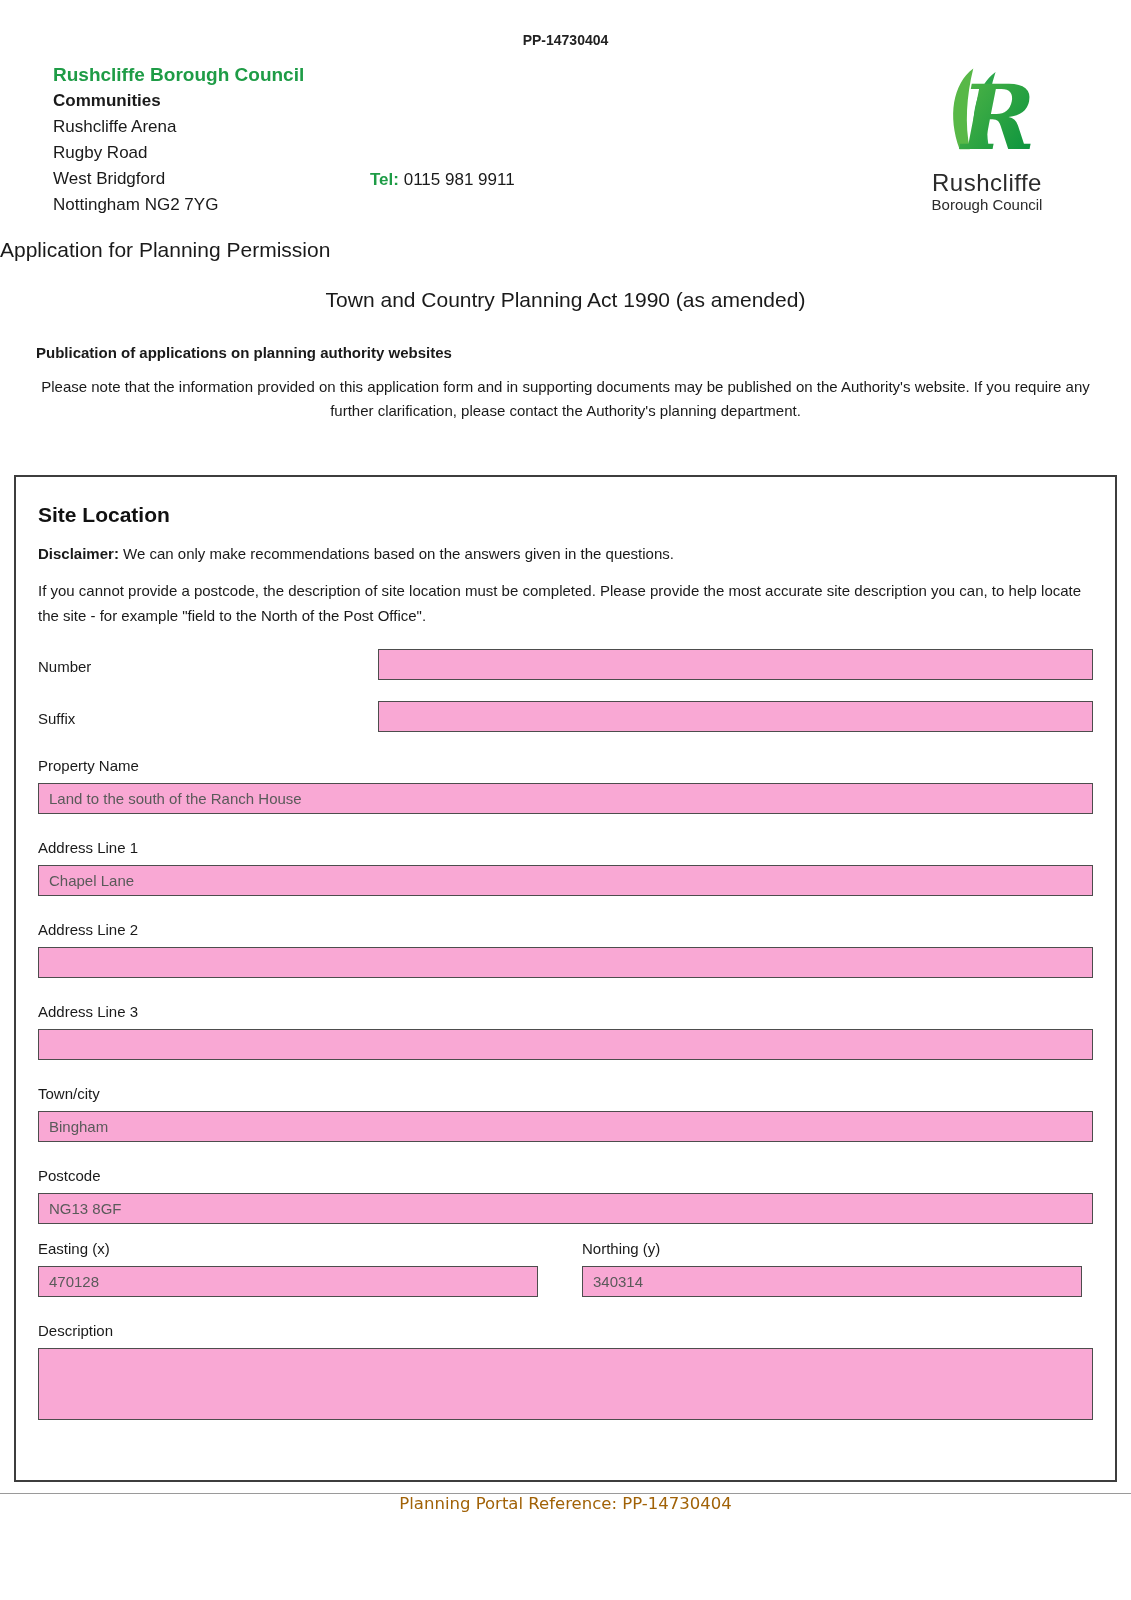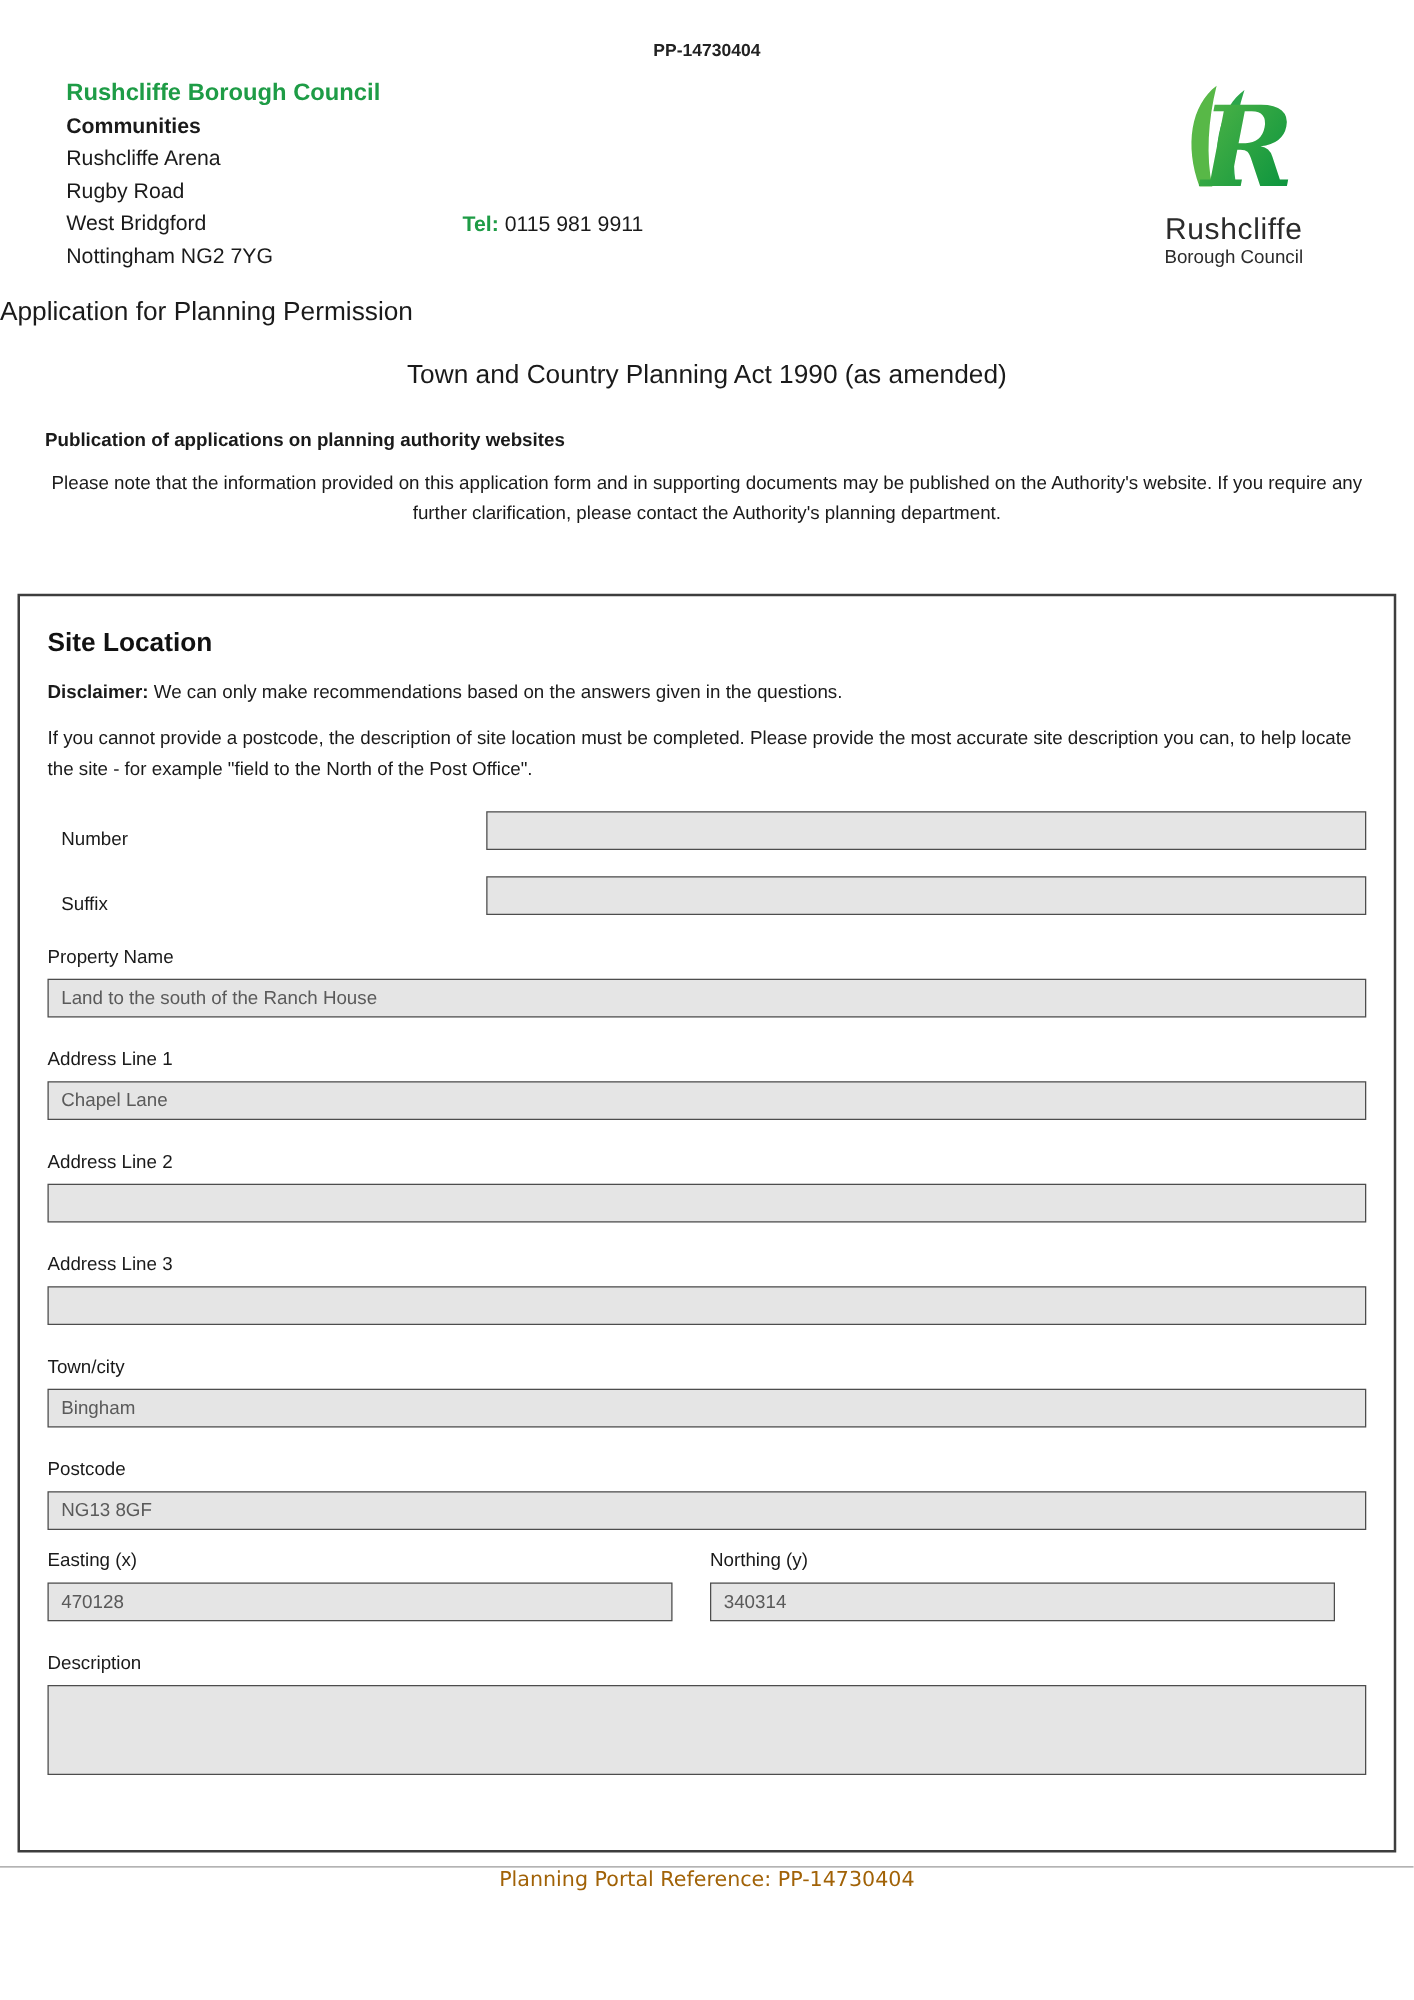--- a/index.html
+++ b/index.html
@@ -40,41 +40,41 @@
     margin:52px 14px 0;
     border:2px solid #3d3d3d;
     padding:20px 22px;
     height:1007px;
     overflow:hidden;
     background:#fff;
   }
   .section-title { font-size:21px; font-weight:bold; margin-top:6px; color:#111; }
   .disclaimer { margin-top:18px; font-size:15px; color:#1a1a1a; }
   .instructions { margin-top:16px; font-size:15px; line-height:25px; color:#1a1a1a; }
-  .inline-field { display:flex; margin-top:21px; align-items:flex-end;margin-left:11px; }
+  .inline-field { display:flex; margin-top:21px; align-items:center; }
   .inline-field .f-label { width:340px; font-size:15px; color:#1a1a1a; padding-top:4px; }
   .inline-field input { flex:1; }
   input.box, textarea.box {
     border:1px solid #4d4d4d;
-    background:#e5e5e5;
+    background:#f9a8d4;
     font-family:"Liberation Sans", sans-serif;
     font-size:15px;
     color:#5a5a5a;
     padding:0 10px;
     height:31px;
     width:100%;
     display:block;
     border-radius:0;
     outline:none;
   }
   .stack-field { margin-top:25px; }
   .stack-field .f-label { font-size:15px; color:#1a1a1a; display:block; }
   .stack-field input.box { margin-top:9px; }
   .desc-heading { margin-top:42px; font-size:19.5px; color:#111; }
-  .coords-row { display:flex; gap:30px; margin-top:16px; }
+  .coords-row { display:flex; gap:44px; margin-top:16px; }
   .coords-col { width:500px; }
   .coords-col .f-label { font-size:15px; color:#1a1a1a; display:block; }
   .coords-col input.box { margin-top:9px; }
   textarea.box { height:72px; resize:none; margin-top:9px; padding-top:6px; }
   
   .footer-rule { border:none; border-top:1px solid #9a9a9a; margin-top:11px; }
   .footer-ref {
     text-align:center;
     font-family:"DejaVu Sans", sans-serif;
     font-size:16.5px;

